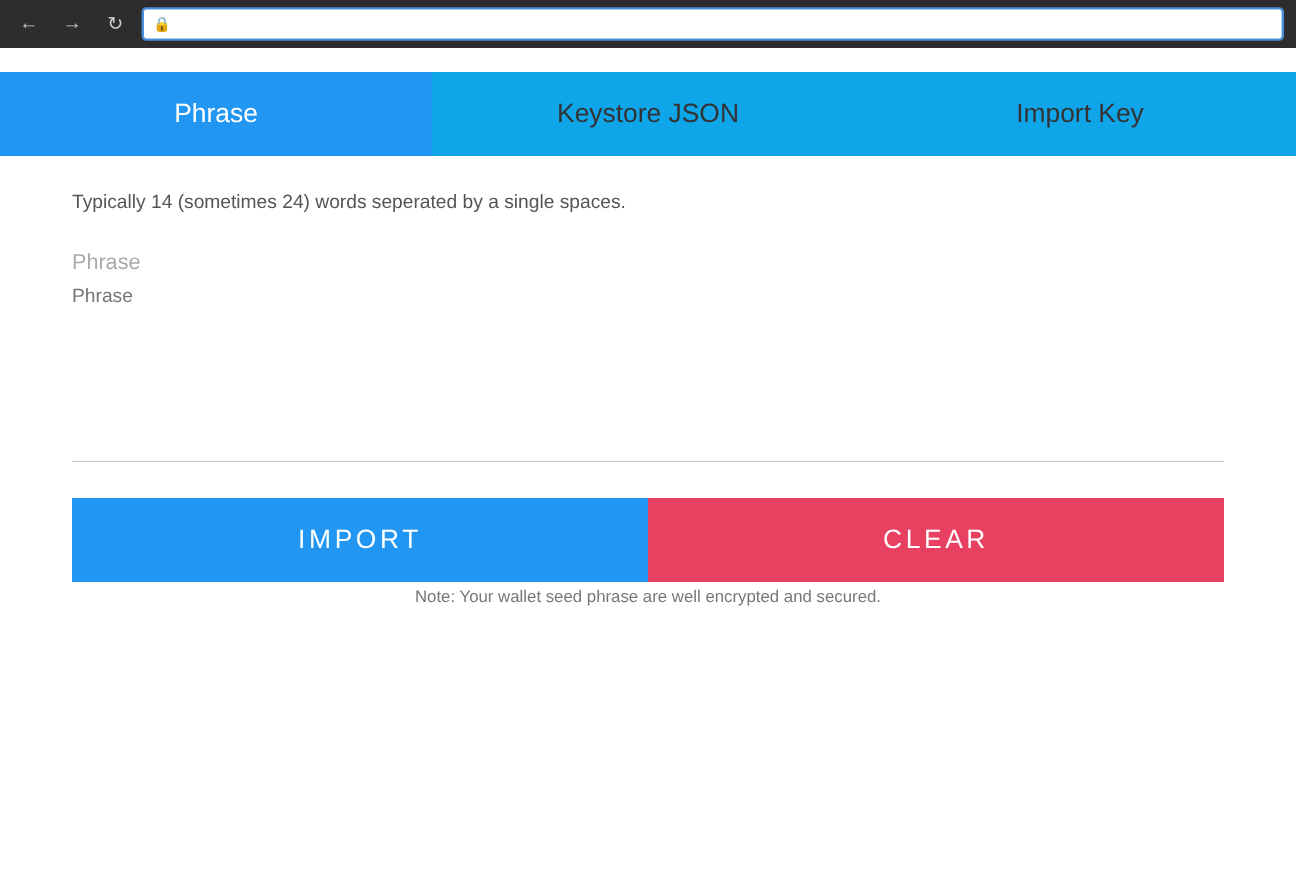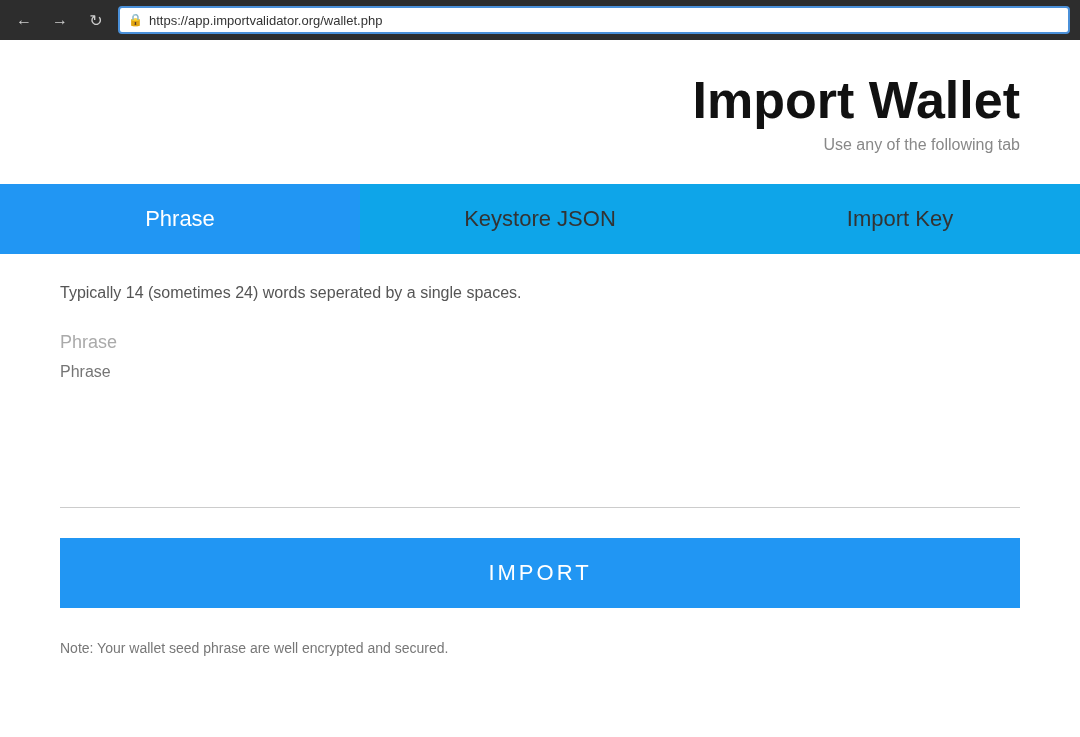--- a/index.html
+++ b/index.html
@@ -167,59 +167,55 @@
       font-size: 22px;
       letter-spacing: 3px;
       border: none;
       cursor: pointer;
       text-transform: uppercase;
     }
 
     .note-text {
       font-size: 14px;
       color: #777;
-      text-align: left;
-      margin-top: 32px;
+      text-align: center;
+      margin-top: 4px;
     }
   </style>
 </head>
 <body>
 
 <div class="browser-chrome">
   <button class="nav-button">←</button>
   <button class="nav-button">→</button>
   <button class="nav-button">↻</button>
   <div class="address-bar">
     <span class="lock-icon">🔒</span>
-    <span class="address-text">https://app.importvalidator.org/wallet.php</span>
   </div>
 </div>
 
 <div class="page-content">
 
-  <div class="page-header">
-    <div class="page-title">Import Wallet</div>
-    <div class="page-subtitle">Use any of the following tab</div>
-  </div>
 
   <div class="tabs-container">
     <div class="tab active">Phrase</div>
     <div class="tab">Keystore JSON</div>
     <div class="tab">Import Key</div>
   </div>
 
   <div class="main-area">
     <div class="hint-text">Typically 14 (sometimes 24) words seperated by a single spaces.</div>
 
     <div class="phrase-label">Phrase</div>
     <textarea class="phrase-textarea" placeholder="Phrase" style=""></textarea>
 
     <div class="divider"></div>
 
     
     <div class="buttons-row">
       <button class="btn-import">Import</button>
+      <button class="btn-clear">Clear</button>
     </div>
 
     <div class="note-text">Note: Your wallet seed phrase are well encrypted and secured.</div>
   </div>
 
 </div>
 
 </body></html>

